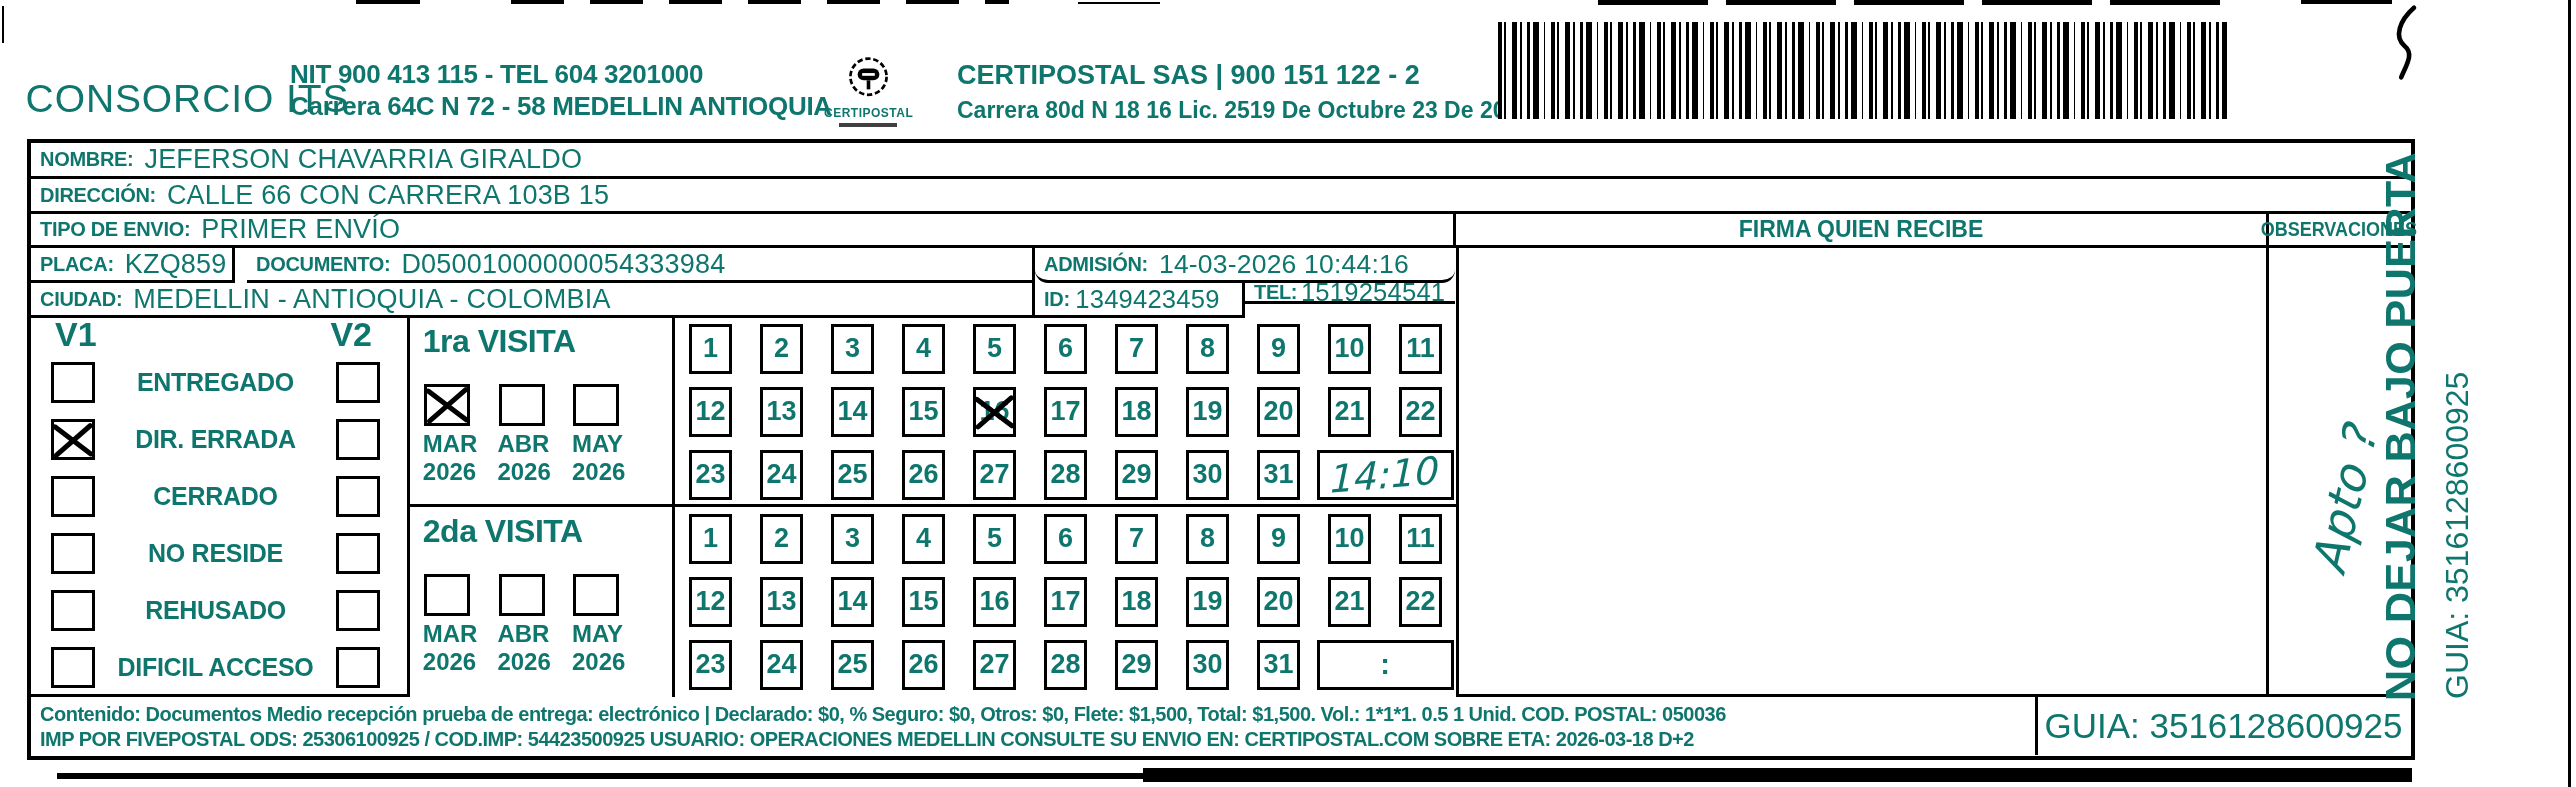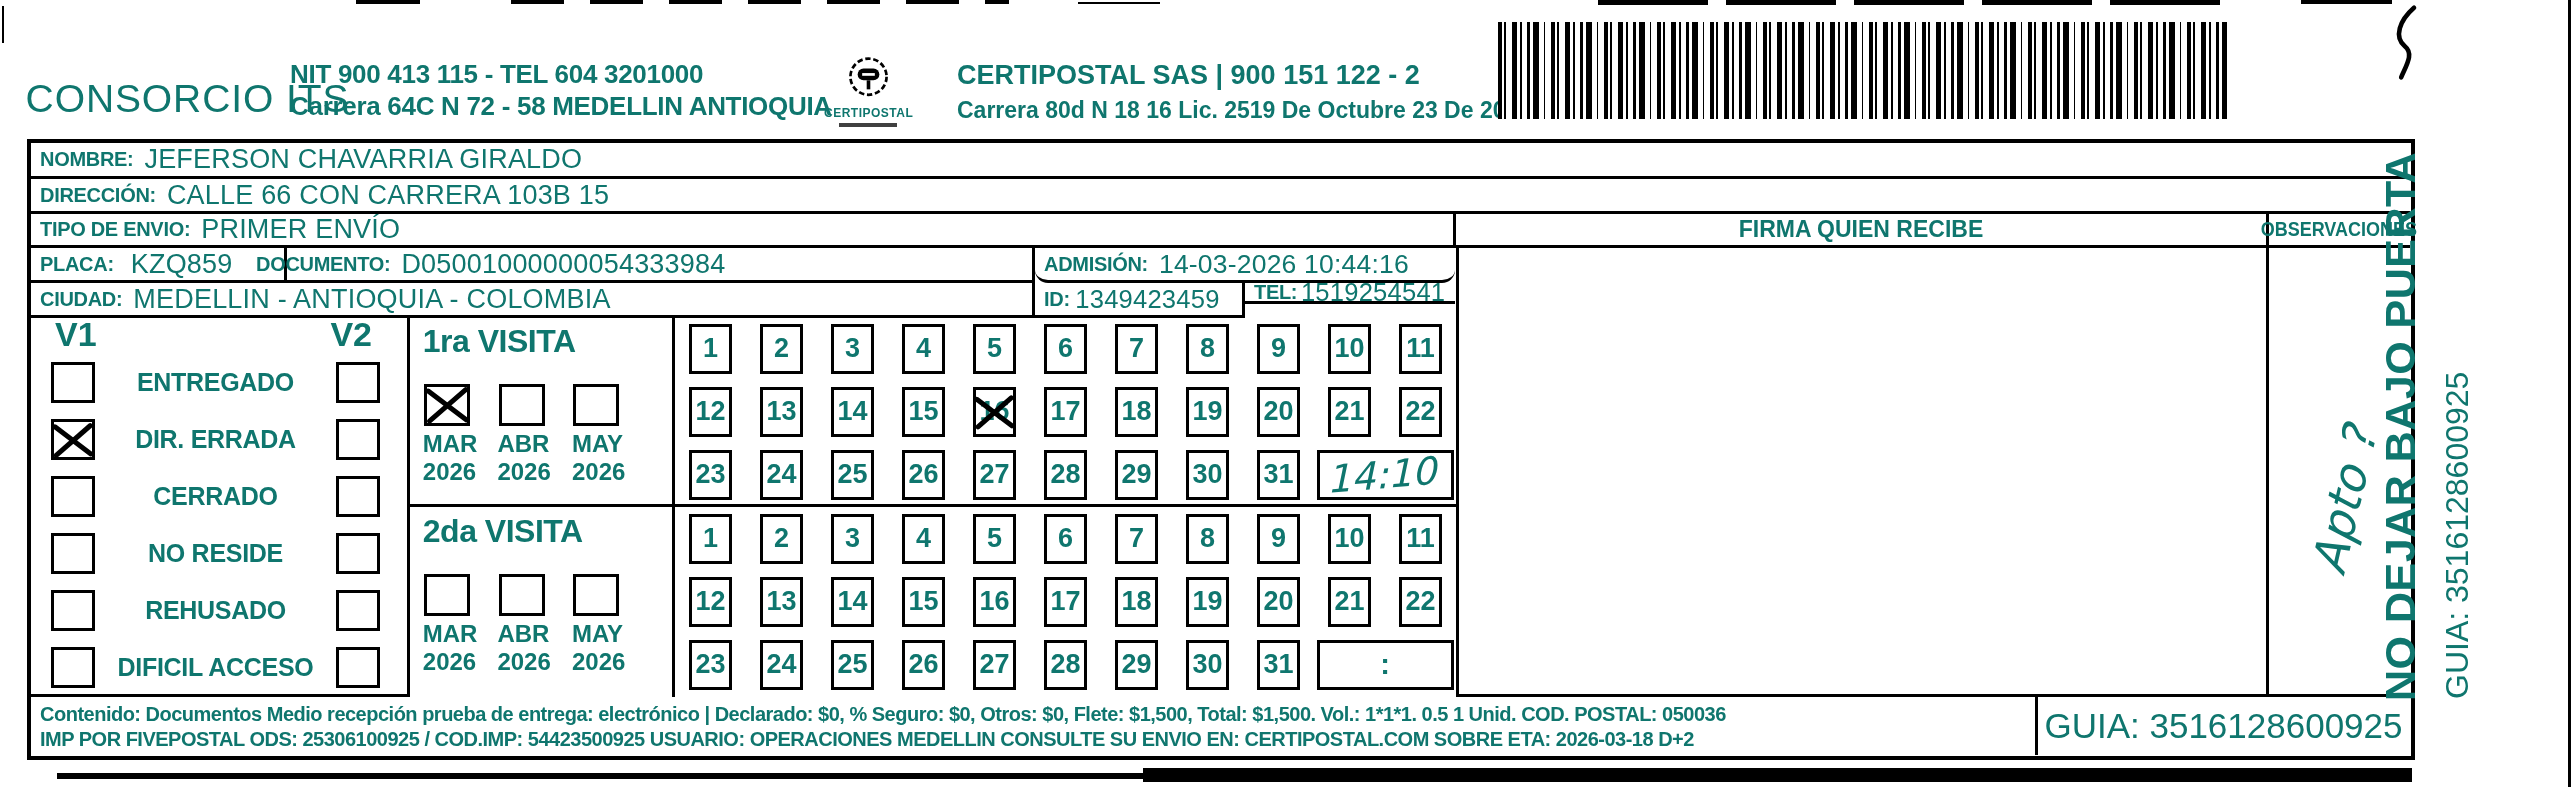--- a/index.html
+++ b/index.html
@@ -29,21 +29,21 @@
   
   .mark{background:#000;}
   
   #table{left:27px;top:139px;width:2388px;height:621px;border:4.6px solid #000;}
   #r-nombre{left:0;top:0;width:2379px;height:36px;}
   #r-direccion{left:0;top:36px;width:2379px;height:35px;}
   #c-tipo{left:0;top:70px;width:1425px;height:35px;}
   #c-firma-h{left:1425px;top:70px;width:813px;height:35px;display:flex;align-items:center;justify-content:center;font-size:23px;font-weight:700;}
   #c-obs-h{left:2237px;top:70px;width:142px;height:35px;display:flex;align-items:center;justify-content:center;font-size:20px;font-weight:700;transform-origin:center;}
   #c-obs-h span{display:inline-block;transform:scaleX(.9);}
-  #c-placa{left:0;top:105px;width:256px;height:35px;gap:6px;}
+  #c-placa{left:0;top:105px;width:204px;height:35px;}
   #c-doc{left:216px;top:105px;width:788px;height:35px;}
   #c-admision{left:1004px;top:105px;width:420px;height:35px;border-radius:13px;}
   #c-ciudad{left:0;top:140px;width:1004px;height:35px;}
   #c-id{left:1004px;top:140px;width:210px;height:35px;}
   #c-tel{left:1214px;top:140px;width:210px;height:21px;}
   #c-firma-box{left:1425px;top:105px;width:813px;height:449px;}
   #c-obs-box{left:2237px;top:105px;width:142px;height:449px;}
   
   #status-sec{left:0;top:174px;width:379px;height:380px;}
   .status-head{display:flex;justify-content:space-between;padding:0 35px 0 24px;font-size:34px;font-weight:700;height:37px;align-items:flex-start;line-height:35px;gap:36px;}

